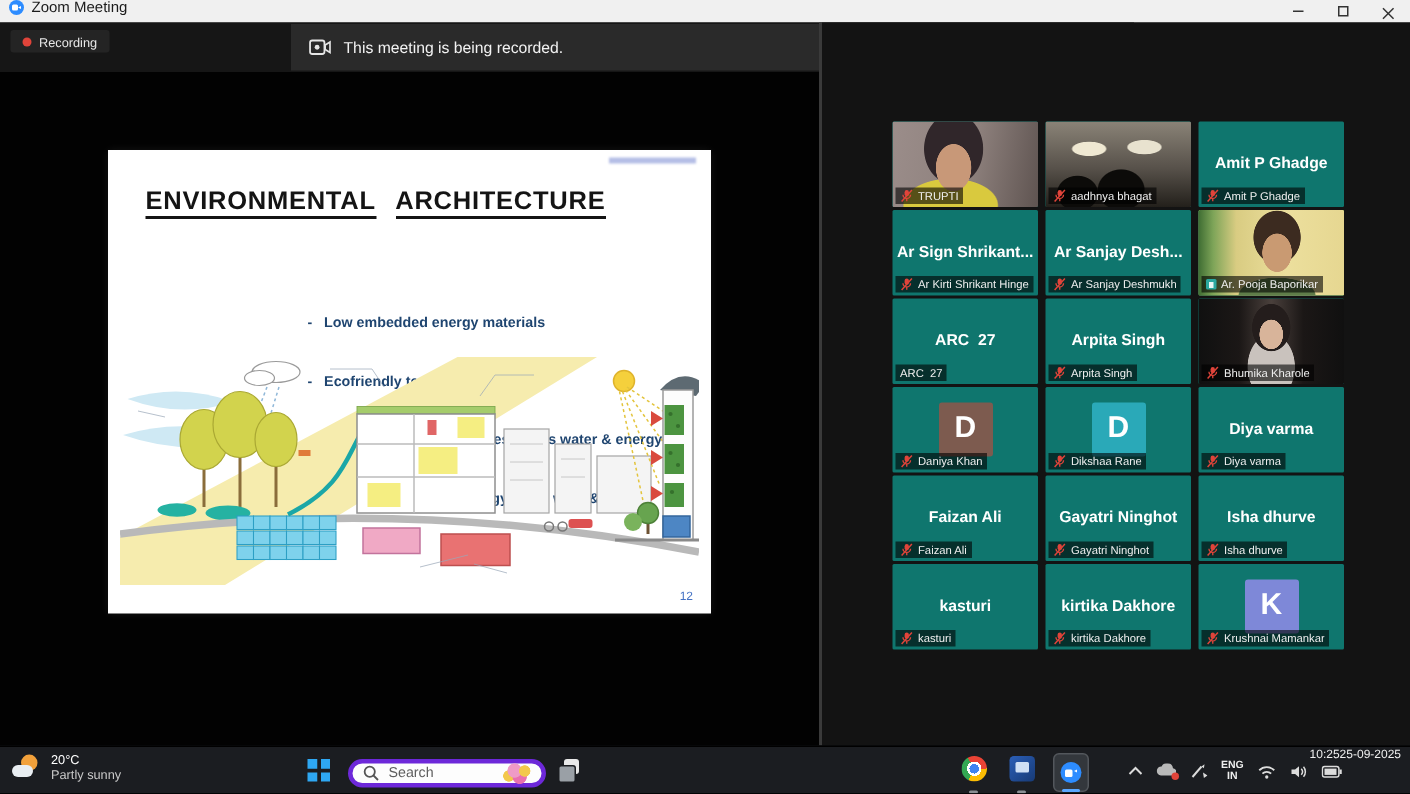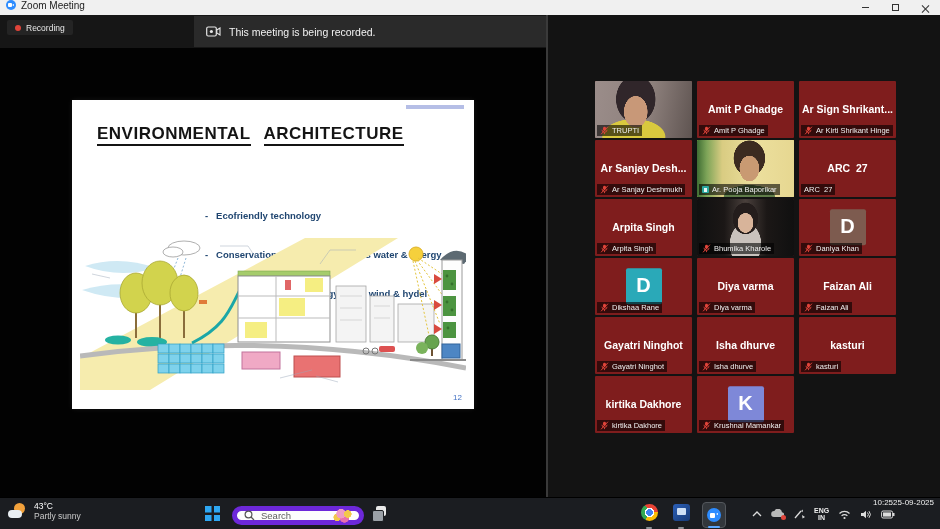--- a/index.html
+++ b/index.html
@@ -63,21 +63,21 @@
   .bullets{ position:absolute; left:133px; top:83px; font-size:9.5px; font-weight:bold;
             color:#1f4570; line-height:13px; white-space:pre-wrap; }
   .illus{ position:absolute; left:8px; top:138px; }
   .pagenum{ position:absolute; right:12px; bottom:7px; font-size:8px; color:#4472c4; }
 
   
   .divider{ position:absolute; left:546px; top:15px; width:2px; height:482px; background:#3a3a3a; }
   .panel{ position:absolute; left:548px; top:15px; width:392px; height:482px; background:#131313; }
   .grid{ position:absolute; left:595px; top:81px; display:grid;
          grid-template-columns:repeat(3,97px); grid-auto-rows:57px; column-gap:5px; row-gap:2px; }
-  .tile{ position:relative; background:#7f1d1d; overflow:hidden; border-radius:1px; }
+  .tile{ position:relative; background:#0f766e; overflow:hidden; border-radius:1px; }
   .tile.active{ box-shadow:inset 0 0 0 2px #d8e04e; }
   .disp{ position:absolute; left:0; right:0; top:50%; transform:translateY(-58%);
          text-align:center; color:#fff; font-size:10.5px; font-weight:bold; white-space:pre; }
   .avatar{ position:absolute; left:50%; top:50%; transform:translate(-50%,-52%);
            width:36px; height:36px; border-radius:2px; color:#fff; font-size:20px; font-weight:bold;
            display:flex; align-items:center; justify-content:center; }
   .vart{ position:absolute; inset:0; }
   .plabel{ position:absolute; left:2px; bottom:2px; max-width:93px; background:rgba(0,0,0,.6);
            padding:1px 3px; display:flex; align-items:center; gap:3px; }
   .plabel span{ font-size:7.5px; color:#efefef; white-space:pre; overflow:hidden; text-overflow:ellipsis; }
@@ -117,21 +117,21 @@
   .weico::after{ content:""; position:absolute; left:0; top:8px; width:14px; height:8px;
                  border-radius:6px; background:#e9eef2; }
   .wetext div:first-child{ font-size:8.5px; color:#fff; }
   .wetext div:last-child{ font-size:8.5px; color:#c9c9c9; }
   .startbtn{ position:absolute; left:205px; top:8px; width:15px; height:15px;
      background-image:linear-gradient(#2ea7f2,#2ea7f2),linear-gradient(#2ea7f2,#2ea7f2),
                       linear-gradient(#2ea7f2,#2ea7f2),linear-gradient(#2ea7f2,#2ea7f2);
      background-size:6.5px 6.5px; background-repeat:no-repeat;
      background-position:0 0,8.5px 0,0 8.5px,8.5px 8.5px; }
   .searchpill{ position:absolute; left:232px; top:8px; width:132px; height:19px; background:#fdfdfd;
-               border:5px solid #6d28d9; border-radius:10px; display:flex; align-items:center; }
+               border:3px solid #6d28d9; border-radius:10px; display:flex; align-items:center; }
   .searchpill .stext{ font-size:9.5px; color:#5f5f5f; margin-left:6px; flex:1; }
   .flower{ width:24px; height:15px; margin-right:4px; background:
      radial-gradient(4px at 70% 40%, #f3c84b 90%, transparent),
      radial-gradient(5px at 42% 38%, #ef9bc6 90%, transparent),
      radial-gradient(5px at 56% 66%, #e96fae 90%, transparent),
      radial-gradient(4px at 26% 62%, #f3c84b 90%, transparent); }
   .taskview{ position:absolute; left:372px; top:8px; width:15px; height:15px; }
   .taskview::before{ content:""; position:absolute; left:4px; top:0; width:10px; height:10px;
       background:#e9e9e9; border-radius:2px; }
   .taskview::after{ content:""; position:absolute; left:0; top:4px; width:10px; height:10px;
@@ -204,20 +204,21 @@
     <button class="signin">Sign in</button>
   </div>
 
   <div class="sharearea">
     <div class="slide">
       <div class="slidenote"></div>
       <div class="slidetitle">
         <span>ENVIRONMENTAL</span><span>ARCHITECTURE</span>
       </div>
       <div class="bullets">
+        <div>-   Low embedded energy materials</div>
         <div>-   Ecofriendly technology</div>
         <div>-   Conservation of natural resources water &amp; energy</div>
         <div>-  Utilization of natural energy solar, wind &amp; hydel</div>
       </div>
       <svg class="illus" width="386" height="152" viewBox="0 0 386 152">
         <polygon points="225,0 318,0 70,152 0,152 0,120" fill="#f6ecae"></polygon>
         <path d="M5,28 Q40,17 76,30 Q40,41 5,28 Z" fill="#cfe9f4"></path>
         <path d="M2,52 Q45,39 90,55 Q45,67 2,52 Z" fill="#cfe9f4"></path>
         <g stroke="#9a9a9a" fill="#ffffff" stroke-width="0.8">
           <ellipse cx="104" cy="10" rx="16" ry="7"></ellipse>
@@ -343,20 +344,34 @@
         <svg class="micico" width="9" height="9" viewBox="0 0 10 10">
           <rect x="3.4" y="0.8" width="3.2" height="4.6" rx="1.6" fill="#e0443a"></rect>
           <path d="M2.2,4.2 a2.8,2.8 0 0 0 5.6,0" stroke="#e0443a" fill="none" stroke-width="1"></path>
           <line x1="5" y1="7" x2="5" y2="9" stroke="#e0443a" stroke-width="1"></line>
           <line x1="1.2" y1="9.2" x2="8.8" y2="0.8" stroke="#e0443a" stroke-width="1.1"></line>
         </svg>
 
         <span>TRUPTI</span>
       </div>
     </div>
+      <div class="tile t-video">
+      <div class="vart art-classroom"></div>
+
+      <div class="plabel">
+        <svg class="micico" width="9" height="9" viewBox="0 0 10 10">
+          <rect x="3.4" y="0.8" width="3.2" height="4.6" rx="1.6" fill="#e0443a"></rect>
+          <path d="M2.2,4.2 a2.8,2.8 0 0 0 5.6,0" stroke="#e0443a" fill="none" stroke-width="1"></path>
+          <line x1="5" y1="7" x2="5" y2="9" stroke="#e0443a" stroke-width="1"></line>
+          <line x1="1.2" y1="9.2" x2="8.8" y2="0.8" stroke="#e0443a" stroke-width="1.1"></line>
+        </svg>
+
+        <span>aadhnya bhagat</span>
+      </div>
+    </div>
       <div class="tile t-name">
 
       <div class="disp">Amit P Ghadge</div>
 
       <div class="plabel">
         <svg class="micico" width="9" height="9" viewBox="0 0 10 10">
           <rect x="3.4" y="0.8" width="3.2" height="4.6" rx="1.6" fill="#e0443a"></rect>
           <path d="M2.2,4.2 a2.8,2.8 0 0 0 5.6,0" stroke="#e0443a" fill="none" stroke-width="1"></path>
           <line x1="5" y1="7" x2="5" y2="9" stroke="#e0443a" stroke-width="1"></line>
           <line x1="1.2" y1="9.2" x2="8.8" y2="0.8" stroke="#e0443a" stroke-width="1.1"></line>
@@ -573,21 +588,21 @@
 
         <span>Krushnai Mamankar</span>
       </div>
     </div>
     </div>
 
   <div class="taskbar">
     <div class="weather">
       <div class="weico"></div>
       <div class="wetext">
-        <div>43°C</div>
+        <div>20°C</div>
         <div>Partly sunny</div>
       </div>
     </div>
     <div class="startbtn"></div>
     <div class="searchpill">
       <svg width="11" height="11" viewBox="0 0 11 11" style="margin-left:7px">
         <circle cx="4.5" cy="4.5" r="3.4" stroke="#555" stroke-width="1.2" fill="none"></circle>
         <line x1="7" y1="7" x2="10" y2="10" stroke="#555" stroke-width="1.2"></line>
       </svg>
       <span class="stext">Search</span>

